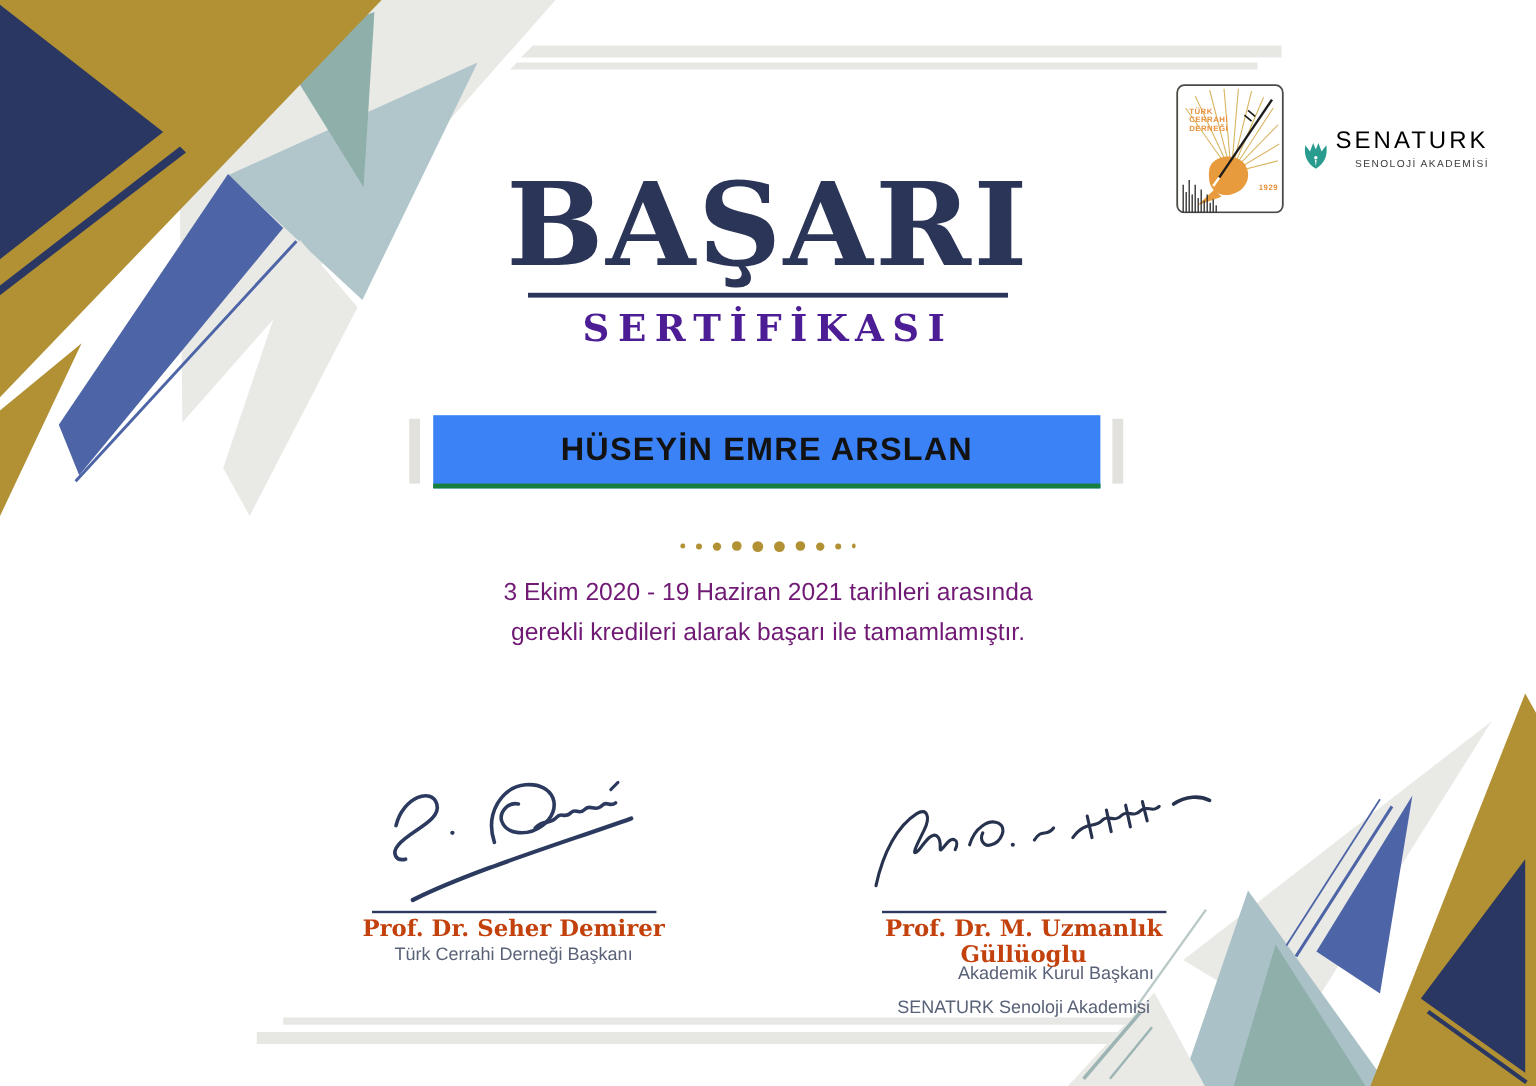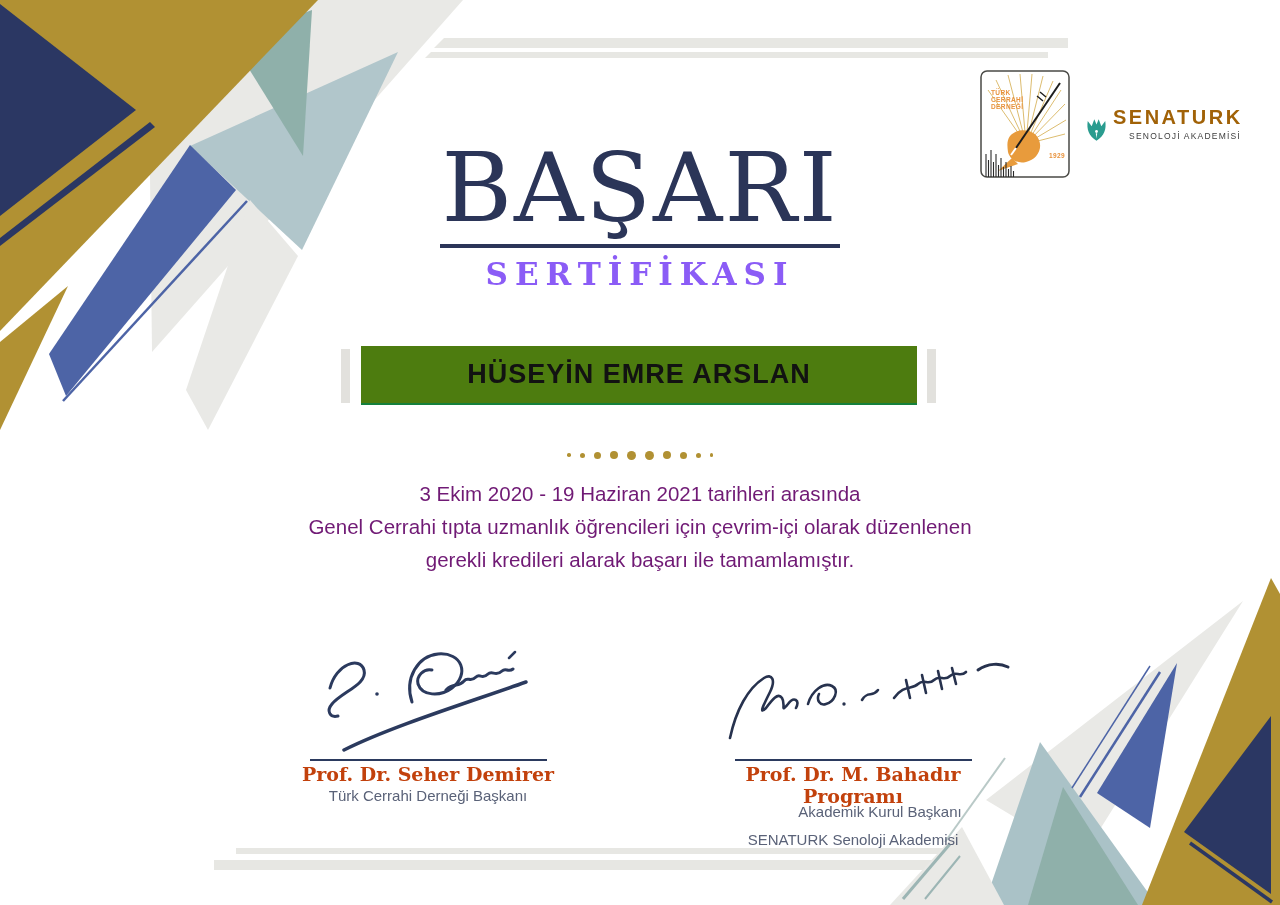--- a/index.html
+++ b/index.html
@@ -6,33 +6,33 @@
   #cert{
     position:relative;width:1280px;height:905px;overflow:hidden;
     background:#ffffff;font-family:"Liberation Sans",sans-serif;
   }
   .abs{position:absolute;}
   svg{display:block;}
   
   #title-main{
     left:0;top:138px;width:1280px;text-align:center;
     font-family:"DejaVu Serif","Liberation Serif",serif;
-    font-weight:normal;font-size:96px;line-height:1.05;letter-spacing:2px;
+    font-weight:bold;font-size:96px;line-height:1.05;letter-spacing:2px;
     color:#2b3558;
   }
   #title-underline{left:440px;top:244px;width:400px;height:4px;background:#2b3558;}
   #title-sub{
     left:0;top:256px;width:1280px;text-align:center;
     font-family:"DejaVu Serif","Liberation Serif",serif;
-    font-weight:bold;font-size:31px;letter-spacing:7px;color:#8b5cf6;
+    font-weight:bold;font-size:31px;letter-spacing:7px;color:#4c1d95;
   }
   
   #name-banner{
-    left:361px;top:346px;width:556px;height:57px;background:#4d7c0f;
-    border-bottom:2px solid #15803d;
+    left:361px;top:346px;width:556px;height:57px;background:#3b82f6;
+    border-bottom:4px solid #15803d;
     display:flex;align-items:center;justify-content:center;
     font-size:27px;font-weight:bold;color:#121212;letter-spacing:1px;
   }
   .banner-side-bar{top:349px;width:9px;height:54px;background:#e2e1dd;}
   #banner-bar-left{left:341px;}
   #banner-bar-right{left:927px;}
   
   #dots-row{left:0;top:448px;width:1280px;height:14px;display:flex;
     align-items:center;justify-content:center;gap:9px;}
   #dots-row .dot{border-radius:50%;display:inline-block;}
@@ -47,22 +47,22 @@
   #sig-line-left{left:310px;}
   #sig-line-right{left:735px;}
   .sig-name{
     top:763px;width:300px;text-align:center;
     font-family:"DejaVu Serif","Liberation Serif",serif;
     font-weight:bold;font-size:19px;color:#c2410c;
   }
   .sig-org{width:300px;text-align:center;font-size:15px;color:#5a6278;line-height:15px;}
   
   #senaturk-logo{left:1086px;top:108px;width:170px;height:40px;}
-  #senaturk-name{left:1113px;top:106px;width:145px;font-size:20px;font-weight:bold;
-    color:#a16207;letter-spacing:2.5px;text-align:left;}
+  #senaturk-name{left:1113px;top:106px;width:145px;font-size:20px;font-weight:normal;
+    color:#000000;letter-spacing:2.5px;text-align:left;}
   #senaturk-tagline{left:1120px;top:131px;width:130px;font-size:8.5px;color:#3d3d3d;
     letter-spacing:1.2px;text-align:center;}
   .tcd-text{font-size:6.5px;font-weight:bold;fill:#e8923c;letter-spacing:.4px;
     font-family:"Liberation Sans",sans-serif;}
 </style>
 </head>
 <body>
 
 <div id="cert">
 
@@ -180,21 +180,20 @@
       <span class="dot" style="width: 9px; height: 9px; background: rgb(177, 145, 51);"></span>
       <span class="dot" style="width: 9px; height: 9px; background: rgb(177, 145, 51);"></span>
       <span class="dot" style="width: 8px; height: 8px; background: rgb(177, 145, 51);"></span>
       <span class="dot" style="width: 7px; height: 7px; background: rgb(177, 145, 51);"></span>
       <span class="dot" style="width: 5px; height: 5px; background: rgb(177, 145, 51);"></span>
       <span class="dot" style="width: 3.5px; height: 3.5px; background: rgb(177, 145, 51);"></span>
     </div>
 
   <div class="abs" id="body-text">
     <div>3 Ekim 2020 - 19 Haziran 2021 tarihleri arasında</div>
-    <div>Genel Cerrahi tıpta uzmanlık öğrencileri için çevrim-içi olarak düzenlenen</div>
     <div>gerekli kredileri alarak başarı ile tamamlamıştır.</div>
   </div>
 
   <svg class="abs" width="260" height="130" viewBox="0 0 260 130" style="left:300px;top:632px;">
     <g fill="none" stroke="#2b3a5e" stroke-width="3" stroke-linecap="round">
       <path d="M30,56 C36,32 60,24 64,38 C68,52 42,60 32,72 C26,79 30,86 38,84"></path>
       <circle cx="77" cy="62" r="1.8" fill="#2b3a5e" stroke="none"></circle>
       <path d="M112,70 C104,46 118,24 138,22 C162,20 170,42 152,56 C140,65 122,64 118,52 C116,44 124,36 132,38"></path>
       <path d="M146,58 C154,50 158,56 164,49 C168,44 170,51 176,45 C180,41 182,48 188,42 C192,38 196,45 202,39 C206,35 208,41 213,37"></path>
       <path d="M209,26 L215,20" stroke-width="2.5"></path>
@@ -215,17 +214,17 @@
       <path d="M266,30 C276,23 288,23 296,27" stroke-width="3"></path>
     </g>
   </svg>
 
   <div class="abs sig-line" id="sig-line-left"></div>
   <div class="abs sig-line" id="sig-line-right"></div>
 
   <div class="abs sig-name" style="left:278px;">Prof. Dr. Seher Demirer</div>
   <div class="abs sig-org" style="left:278px;top:788px;">Türk Cerrahi Derneği Başkanı</div>
 
-  <div class="abs sig-name" style="left:703px;">Prof. Dr. M. Bahadır Programı</div>
+  <div class="abs sig-name" style="left:703px;">Prof. Dr. M. Uzmanlık Güllüoglu</div>
   <div class="abs sig-org" style="left:703px;top:832px;">SENATURK Senoloji Akademisi</div>
   <div class="abs sig-org" style="left:730px;top:804px;">Akademik Kurul Başkanı</div>
 
 </div>
 
 </body></html>

